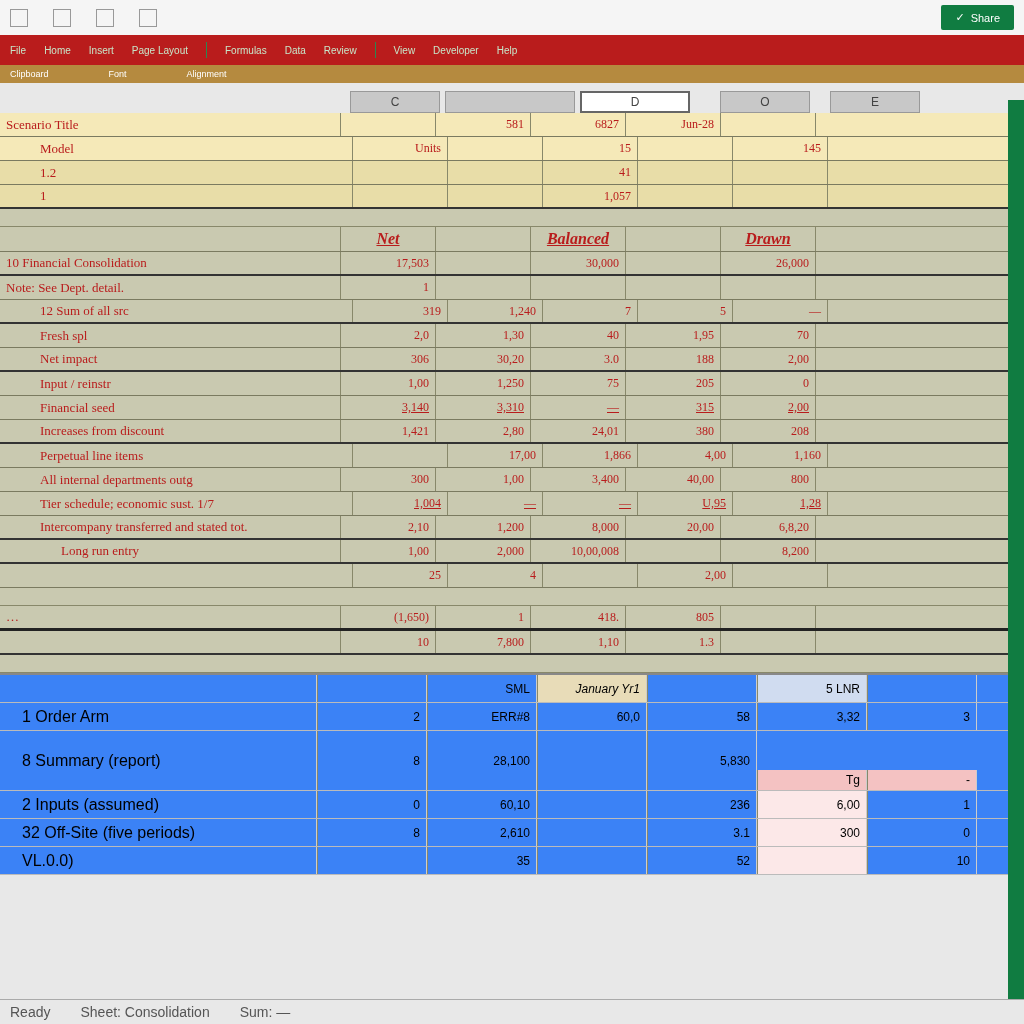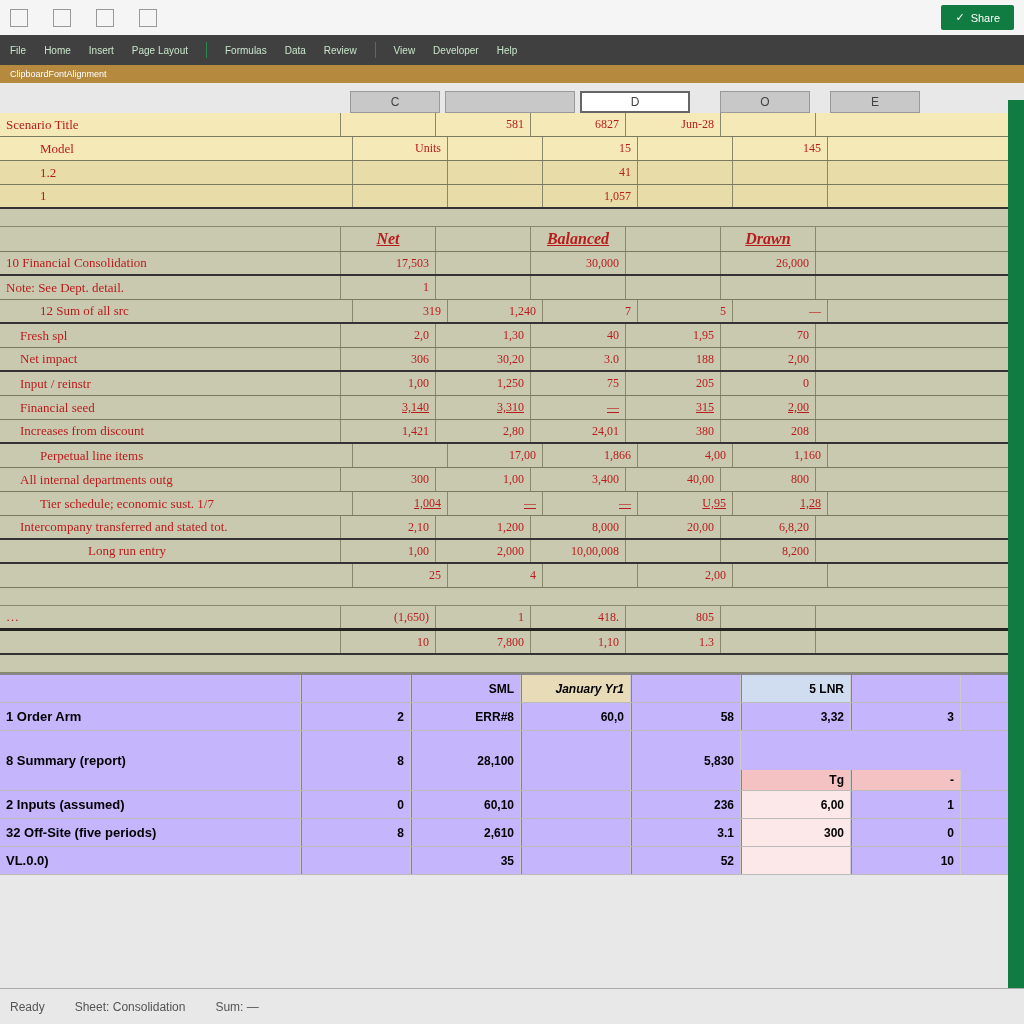--- a/index.html
+++ b/index.html
@@ -4,56 +4,56 @@
 <style>
 * { margin: 0; padding: 0; box-sizing: border-box; font-family: "Segoe UI", Arial, sans-serif; }
 html, body { width: 1024px; height: 1024px; overflow: hidden; background: #e8e8e8; }
 
 .topbar { height: 35px; background: #f5f5f5; display: flex; align-items: center; padding: 0 10px; gap: 30px; }
 .topbar .qat { display: flex; gap: 25px; }
 .qat-item { width: 18px; height: 18px; border: 1px solid #999; display: inline-block; }
 
 .sharebtn { position: absolute; right: 10px; top: 5px; background: #107c41; color: #fff; font-size: 11px; padding: 6px 14px; border-radius: 2px; display: flex; align-items: center; gap: 6px; }
 
-.ribbon { background: #404040; height: 30px; display: flex; align-items: center; padding: 0 10px; gap: 18px; font-size: 10px; color: #c8e6c9; }
+.ribbon { background: #b91c1c; height: 30px; display: flex; align-items: center; padding: 0 10px; gap: 18px; font-size: 10px; color: #c8e6c9; }
 .ribbon span { cursor: default; }
 .ribbon .sep { width: 1px; height: 16px; background: #2d8650; }
-.subribbon { background: #b58a3f; height: 18px; display: flex; align-items: center; font-size: 9px; color: #fff; padding: 0 10px; }
+.subribbon { background: #b58a3f; height: 18px; display: flex; align-items: center; font-size: 9px; color: #fff; padding: 0 10px; gap: 60px; }
 
 .colhdr-wrap { position: relative; height: 30px; background: #e8e8e8; }
 .colhdr { position: absolute; top: 8px; height: 22px; background: #c8c8c8; border: 1px solid #999; display: flex; align-items: center; justify-content: center; font-size: 12px; color: #444; }
 .colhdr.sel { background: #fff; border: 2px solid #666; }
 
 .sheet { background: #c9c9b0; width: 100%; font-size: 12px; color: #b91c1c; }
 .row { display: flex; border-bottom: 1px solid #7a7a60; min-height: 24px; align-items: stretch; }
 .row.thick { border-bottom: 2px solid #333; }
 .row.heavy { border-bottom: 3px solid #222; }
 .cell { padding: 3px 6px; display: flex; align-items: center; overflow: hidden; white-space: nowrap; }
 .cell.lbl { width: 340px; flex-shrink: 0; font-family: Georgia, serif; font-size: 13px; }
 .cell.num { width: 95px; justify-content: flex-end; font-family: Georgia, serif; font-size: 12px; border-left: 1px solid #88886a; }
 .cell.num.ul { text-decoration: underline; }
 .cell.hdr { font-style: italic; font-weight: 600; font-size: 16px; text-decoration: underline; justify-content: center; }
 .cell.indent1 { padding-left: 28px; margin-left: 12px; }
-.cell.indent2 { padding-left: 20px; }
-.cell.indent3 { padding-left: 88px; }
+.cell.indent2 { padding-left: 40px; }
+.cell.indent3 { padding-left: 61px; }
 .row.ylw { background: #e8dda8; }
 .row.ylw2 { background: #f5e9b8; }
 .spacer { height: 18px; border-bottom: 1px solid #88886a; }
 
-.lower { background: #c4b5fd; border-top: 2px solid #888; font-size: 12px; font-weight: bold; }
+.lower { background: #3b82f6; border-top: 2px solid #888; font-size: 12px; }
 .lower .row { border-bottom: 1px solid #bbb; min-height: 28px; }
 .lower .cell { border-right: 1px solid #ccc; }
-.lower .cell.lbl { width: 301px; font-family: Arial, sans-serif; font-size: 13px; padding-left: 6px; }
+.lower .cell.lbl { width: 301px; font-family: Arial, sans-serif; font-size: 16px; padding-left: 6px; margin-left: 16px; }
 .lower .cell.num { width: 110px; font-family: Arial, sans-serif; }
 .cell.pink { background: #f4c2c2; margin-top: 39px; }
 .cell.lpink { background: #fce8e8; }
 .cell.blu { background: #d0dcf0; }
 .cell.tanh { background: #e8dcb8; font-style: italic; text-align: center; }
 
-.statusbar { position: absolute; bottom: 0; left: 0; right: 0; height: 36px; background: #e8e8e8; border-top: 1px solid #aaa; font-size: 12px; color: #555; display: flex; align-items: center; padding: 0 10px; gap: 30px; }
+.statusbar { position: absolute; bottom: 0; left: 0; right: 0; height: 25px; background: #e8e8e8; border-top: 1px solid #aaa; font-size: 14px; color: #555; display: flex; align-items: center; padding: 0 10px; gap: 30px; }
 .vscroll { position: absolute; right: 0; top: 100px; bottom: 20px; width: 16px; background: #107c41; }
 </style>
 </head>
 <body>
 
 <div class="topbar">
   <div class="qat">
     <span class="qat-item"></span>
     <span class="qat-item"></span>
     <span class="qat-item"></span>

